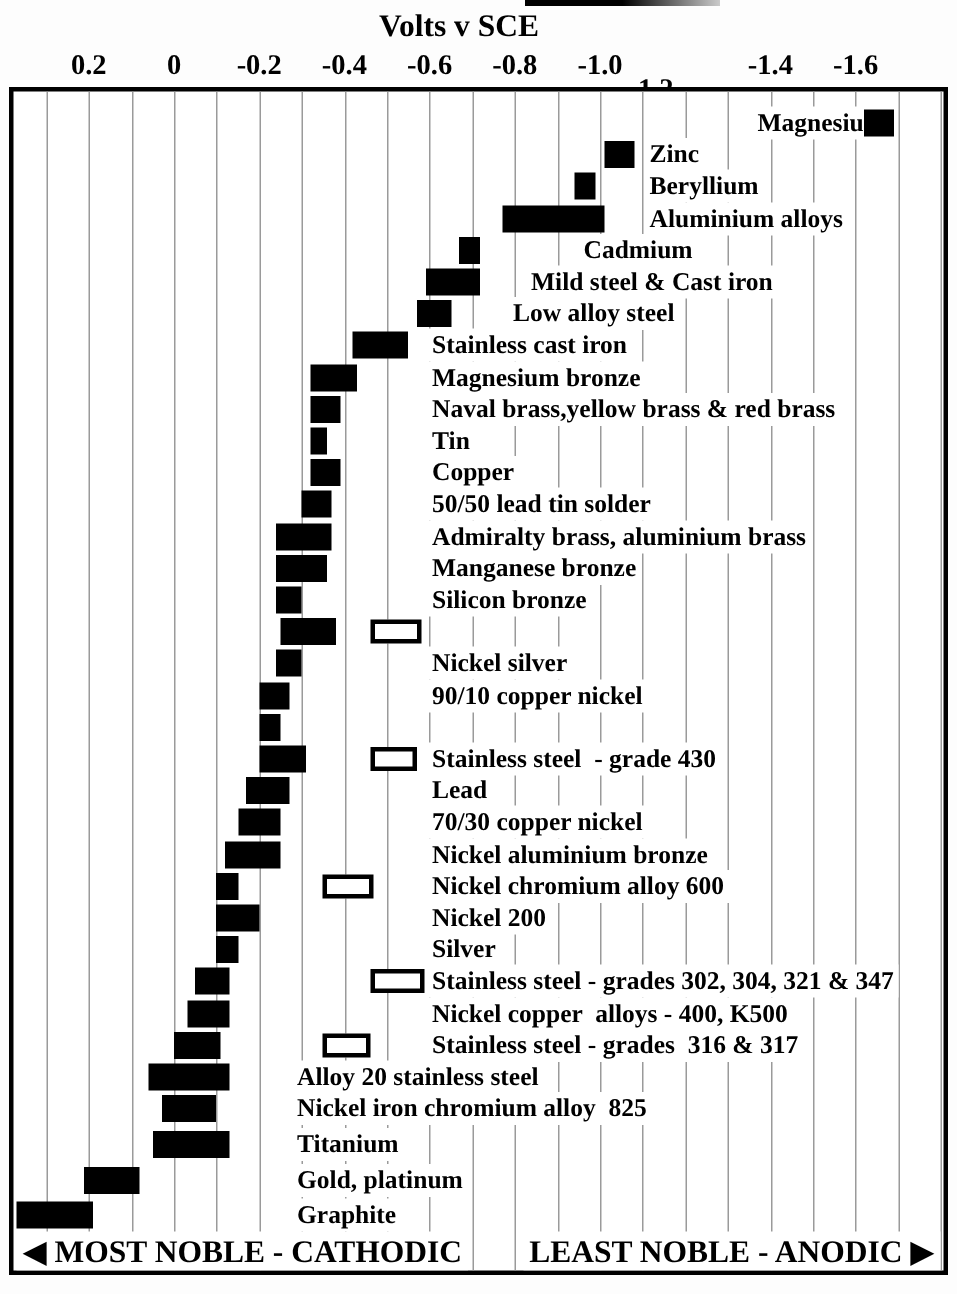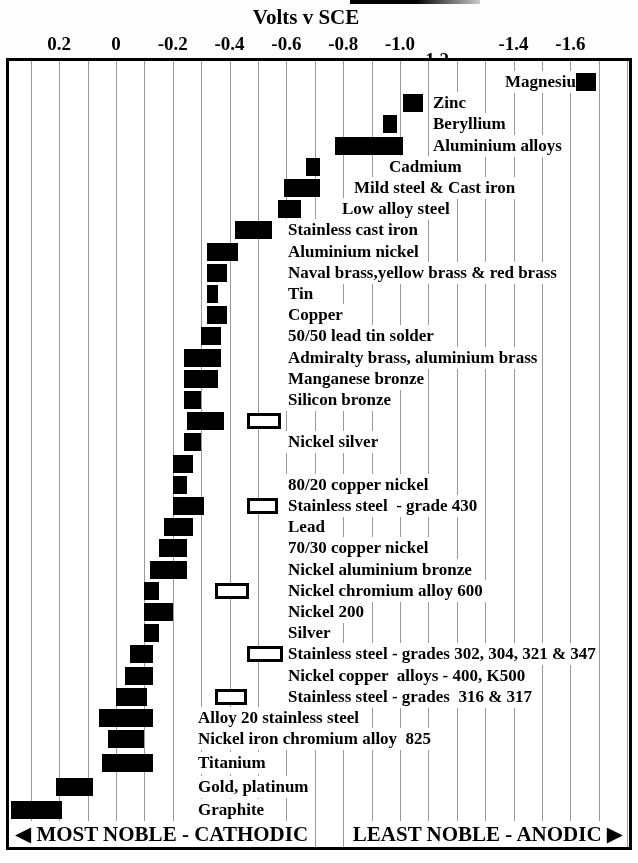--- a/index.html
+++ b/index.html
@@ -81,42 +81,42 @@
       <div class="rowlabel" style="left: 421px; top: 73.6px;">Aluminium alloys</div>
       <div class="bar" style="left: 297.3px; width: 14.2px; top: 96.8px; background: rgb(0, 0, 0);"></div>
       <div class="rowlabel" style="left: 377px; top: 94.8px;">Cadmium</div>
       <div class="bar" style="left: 274.6px; width: 36.9px; top: 118px; background: rgb(0, 0, 0);"></div>
       <div class="rowlabel" style="left: 342px; top: 116px;">Mild steel &amp; Cast iron</div>
       <div class="bar" style="left: 268.9px; width: 22.7px; top: 139.2px; background: rgb(0, 0, 0);"></div>
       <div class="rowlabel" style="left: 330px; top: 137.2px;">Low alloy steel</div>
       <div class="bar" style="left: 226.3px; width: 36.9px; top: 160.4px; background: rgb(0, 0, 0);"></div>
       <div class="rowlabel" style="left: 276px; top: 158.4px;">Stainless cast iron</div>
       <div class="bar" style="left: 197.9px; width: 31.2px; top: 181.6px; background: rgb(0, 0, 0);"></div>
-      <div class="rowlabel" style="left: 276px; top: 179.6px;">Aluminium nickel</div>
+      <div class="rowlabel" style="left: 276px; top: 179.6px;">Magnesium bronze</div>
       <div class="bar" style="left: 197.9px; width: 19.9px; top: 202.8px; background: rgb(0, 0, 0);"></div>
       <div class="rowlabel" style="left: 276px; top: 200.8px;">Naval brass,yellow brass &amp; red brass</div>
       <div class="bar" style="left: 197.9px; width: 11.4px; top: 224px; background: rgb(0, 0, 0);"></div>
       <div class="rowlabel" style="left: 276px; top: 222px;">Tin</div>
       <div class="bar" style="left: 197.9px; width: 19.9px; top: 245.2px; background: rgb(0, 0, 0);"></div>
       <div class="rowlabel" style="left: 276px; top: 243.2px;">Copper</div>
       <div class="bar" style="left: 192.2px; width: 19.9px; top: 266.4px; background: rgb(0, 0, 0);"></div>
       <div class="rowlabel" style="left: 276px; top: 264.4px;">50/50 lead tin solder</div>
       <div class="bar" style="left: 175.2px; width: 36.9px; top: 287.6px; background: rgb(0, 0, 0);"></div>
       <div class="rowlabel" style="left: 276px; top: 285.6px;">Admiralty brass, aluminium brass</div>
       <div class="bar" style="left: 175.2px; width: 34.1px; top: 308.8px; background: rgb(0, 0, 0);"></div>
       <div class="rowlabel" style="left: 276px; top: 306.8px;">Manganese bronze</div>
       <div class="bar" style="left: 175.2px; width: 17px; top: 330px; background: rgb(0, 0, 0);"></div>
       <div class="rowlabel" style="left: 276px; top: 328px;">Silicon bronze</div>
       <div class="bar" style="left: 178px; width: 36.9px; top: 351.2px; background: rgb(0, 0, 0);"></div>
       <div class="bar-open" style="left: 237.6px; width: 34.1px; top: 352.2px;"></div>
       <div class="bar" style="left: 175.2px; width: 17px; top: 372.4px; background: rgb(0, 0, 0);"></div>
       <div class="rowlabel" style="left: 276px; top: 370.4px;">Nickel silver</div>
       <div class="bar" style="left: 163.8px; width: 19.9px; top: 393.6px; background: rgb(0, 0, 0);"></div>
+      <div class="rowlabel" style="left: 276px; top: 391.6px;">90/10 copper nickel</div>
       <div class="bar" style="left: 163.8px; width: 14.2px; top: 414.8px; background: rgb(0, 0, 0);"></div>
-      <div class="rowlabel" style="left: 276px; top: 412.8px;">80/20 copper nickel</div>
       <div class="bar" style="left: 163.8px; width: 31.2px; top: 436px; background: rgb(0, 0, 0);"></div>
       <div class="bar-open" style="left: 237.6px; width: 31.2px; top: 437px;"></div>
       <div class="rowlabel" style="left: 276px; top: 434px;">Stainless steel  - grade 430</div>
       <div class="bar" style="left: 155.3px; width: 28.4px; top: 457.2px; background: rgb(0, 0, 0);"></div>
       <div class="rowlabel" style="left: 276px; top: 455.2px;">Lead</div>
       <div class="bar" style="left: 149.6px; width: 28.4px; top: 478.4px; background: rgb(0, 0, 0);"></div>
       <div class="rowlabel" style="left: 276px; top: 476.4px;">70/30 copper nickel</div>
       <div class="bar" style="left: 141.1px; width: 36.9px; top: 499.6px; background: rgb(0, 0, 0);"></div>
       <div class="rowlabel" style="left: 276px; top: 497.6px;">Nickel aluminium bronze</div>
       <div class="bar" style="left: 135.4px; width: 14.2px; top: 520.8px; background: rgb(0, 0, 0);"></div>

